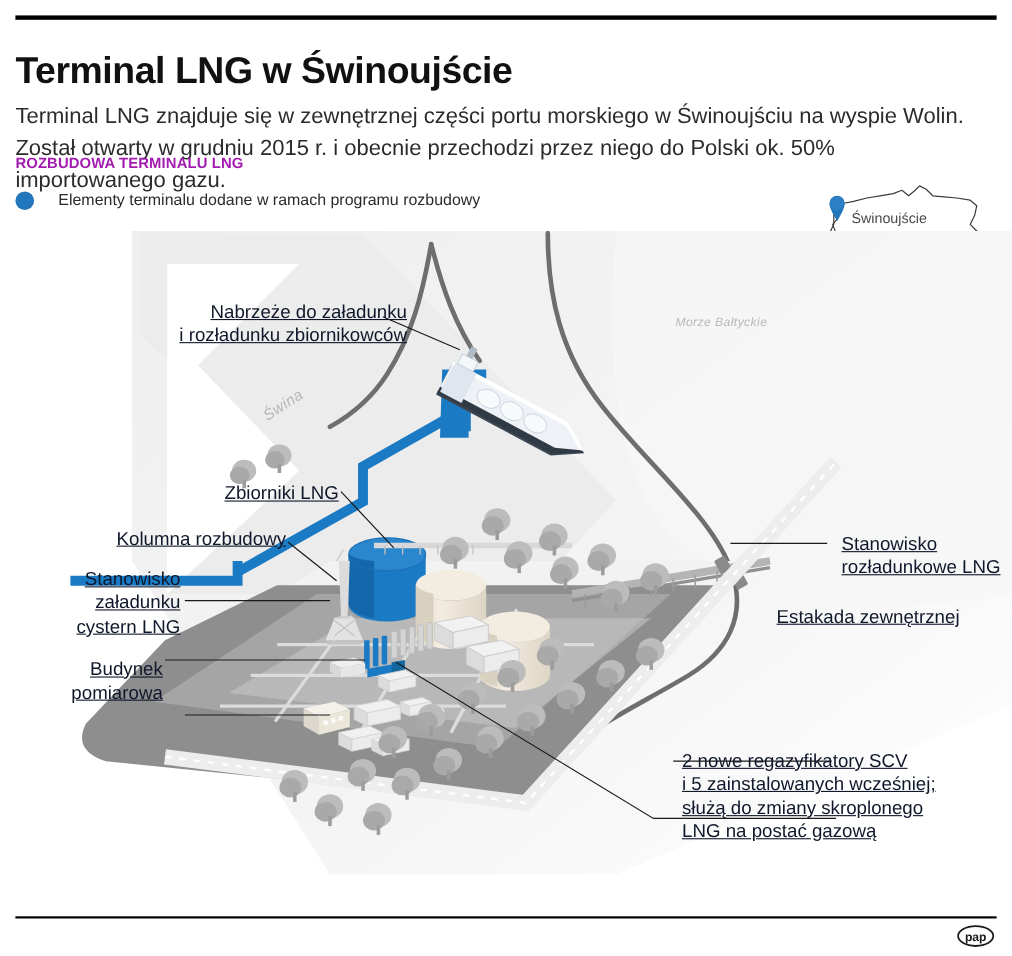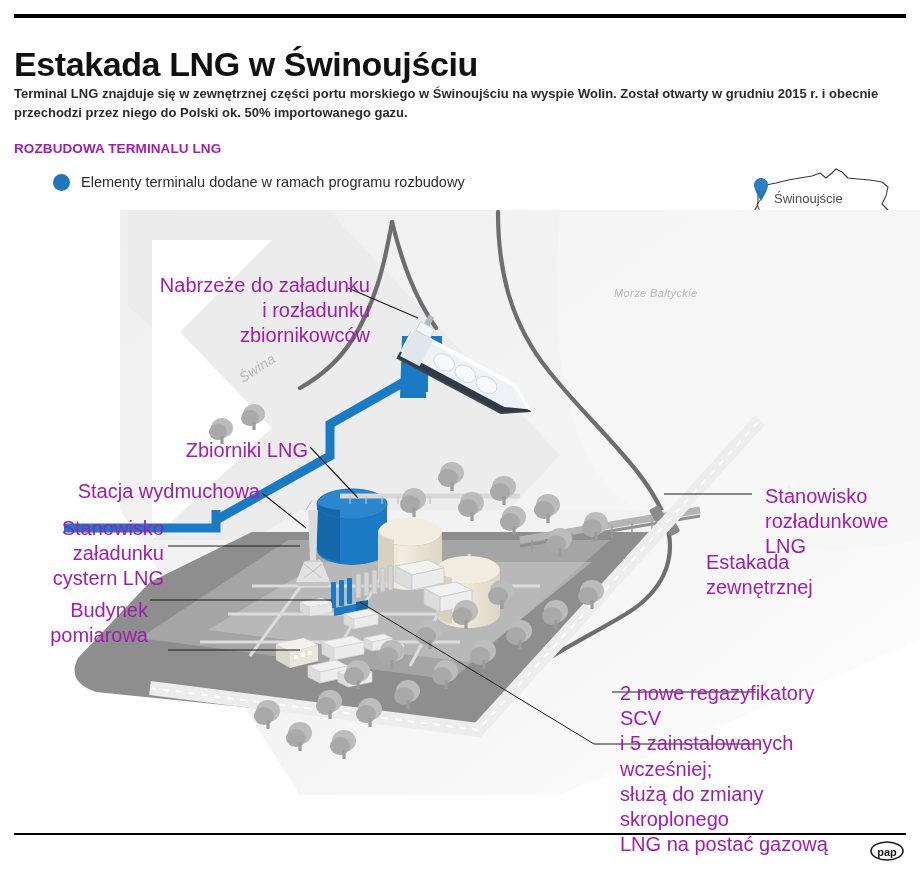--- a/index.html
+++ b/index.html
@@ -23,29 +23,29 @@
   }
 
   
   .title{
     position:absolute;left:14px;top:22px;width:760px;
     font-size:34px;font-weight:700;letter-spacing:-0.4px;line-height:1.12;
     color:#111111;
   }
   .lede{
     position:absolute;left:14px;top:72px;width:880px;
-    font-size:13px;line-height:1.45;color:#2b2b2b;font-weight:700;
+    font-size:20px;line-height:1.45;color:#2b2b2b;font-weight:400;
   }
   .section-label{
     position:absolute;left:14px;top:141px;
     font-size:13.5px;font-weight:700;letter-spacing:0.1px;color:#a21caf;
     text-transform:uppercase;
   }
   .legend{
-    position:absolute;left:14px;top:174px;display:flex;align-items:center;gap:11px;margin-left:39px;
+    position:absolute;left:14px;top:174px;display:flex;align-items:center;gap:22px;
   }
   .legend-dot{
     width:17px;height:17px;border-radius:50%;background:#2176bc;display:block;flex:0 0 auto;
   }
   .legend-text{font-size:14.5px;color:#2b2b2b;line-height:1;}
 
   
   .locator{
     position:absolute;left:742px;top:158px;width:164px;height:150px;
   }
@@ -56,22 +56,23 @@
   }
 
   
   .illo{
     position:absolute;left:0;top:210px;width:920px;height:585px;
   }
   .illo svg{display:block;}
 
   
   .cl{
-    position:absolute;font-size:20px;line-height:1.26;color:#a21caf;
+    position:absolute;font-size:17px;line-height:1.26;color:#0f172a;
     white-space:pre-line;
+    text-decoration:underline;
   }
   .cl.r{text-align:right;}
   .cl.l{text-align:left;}
 
   .lbl-nabrzeze{left:150px;top:273px;width:220px;}
   .lbl-zbiorniki{left:150px;top:438px;width:158px;}
   .lbl-kolumna{left:60px;top:479px;width:200px;}
   .lbl-stanowisko-zal{left:40px;top:516px;width:124px;}
   .lbl-stacja{left:18px;top:598px;width:130px;}
   .lbl-budynek{left:48px;top:645px;width:118px;}
@@ -95,21 +96,21 @@
   }
   .pap svg{display:block;}
 </style>
 </head>
 <body>
 
 <div class="page">
 
   <div class="rule-top"></div>
 
-  <h1 class="title">Estakada LNG w Świnoujściu</h1>
+  <h1 class="title">Terminal LNG w Świnoujście</h1>
 
   <p class="lede">Terminal LNG znajduje się w zewnętrznej części portu morskiego w Świnoujściu na wyspie Wolin. Został otwarty w grudniu 2015 r. i obecnie przechodzi przez niego do Polski ok. 50% importowanego gazu.</p>
 
   <div class="section-label">ROZBUDOWA TERMINALU LNG</div>
 
   <div class="legend">
     <span class="legend-dot" style="background: rgb(33, 118, 188);"></span>
     <span class="legend-text">Elementy terminalu dodane w ramach programu rozbudowy</span>
   </div>
 
@@ -502,21 +503,21 @@
         <path d="M612 482 L756 482" stroke-width="1.1"></path>
         <path d="M664 284 L752 284"></path>
         <path d="M360 392 L594 534 L760 534" stroke-width="1.0"></path>
       </g>
     </svg>
   </div>
 
   <div class="cl r lbl-nabrzeze">Nabrzeże do załadunku
 i rozładunku zbiornikowców</div>
   <div class="cl r lbl-zbiorniki">Zbiorniki LNG</div>
-  <div class="cl r lbl-kolumna">Stacja wydmuchowa</div>
+  <div class="cl r lbl-kolumna">Kolumna rozbudowy</div>
   <div class="cl r lbl-stanowisko-zal">Stanowisko
 załadunku
 cystern LNG</div>
   <div class="cl r lbl-stacja">Budynek pomiarowa</div>
   <div class="cl l lbl-stanowisko-roz">Stanowisko
 rozładunkowe LNG</div>
   <div class="cl l lbl-estakada">Estakada zewnętrznej</div>
   <div class="cl l lbl-scv">2 nowe regazyfikatory SCV
 i 5 zainstalowanych wcześniej;
 służą do zmiany skroplonego

